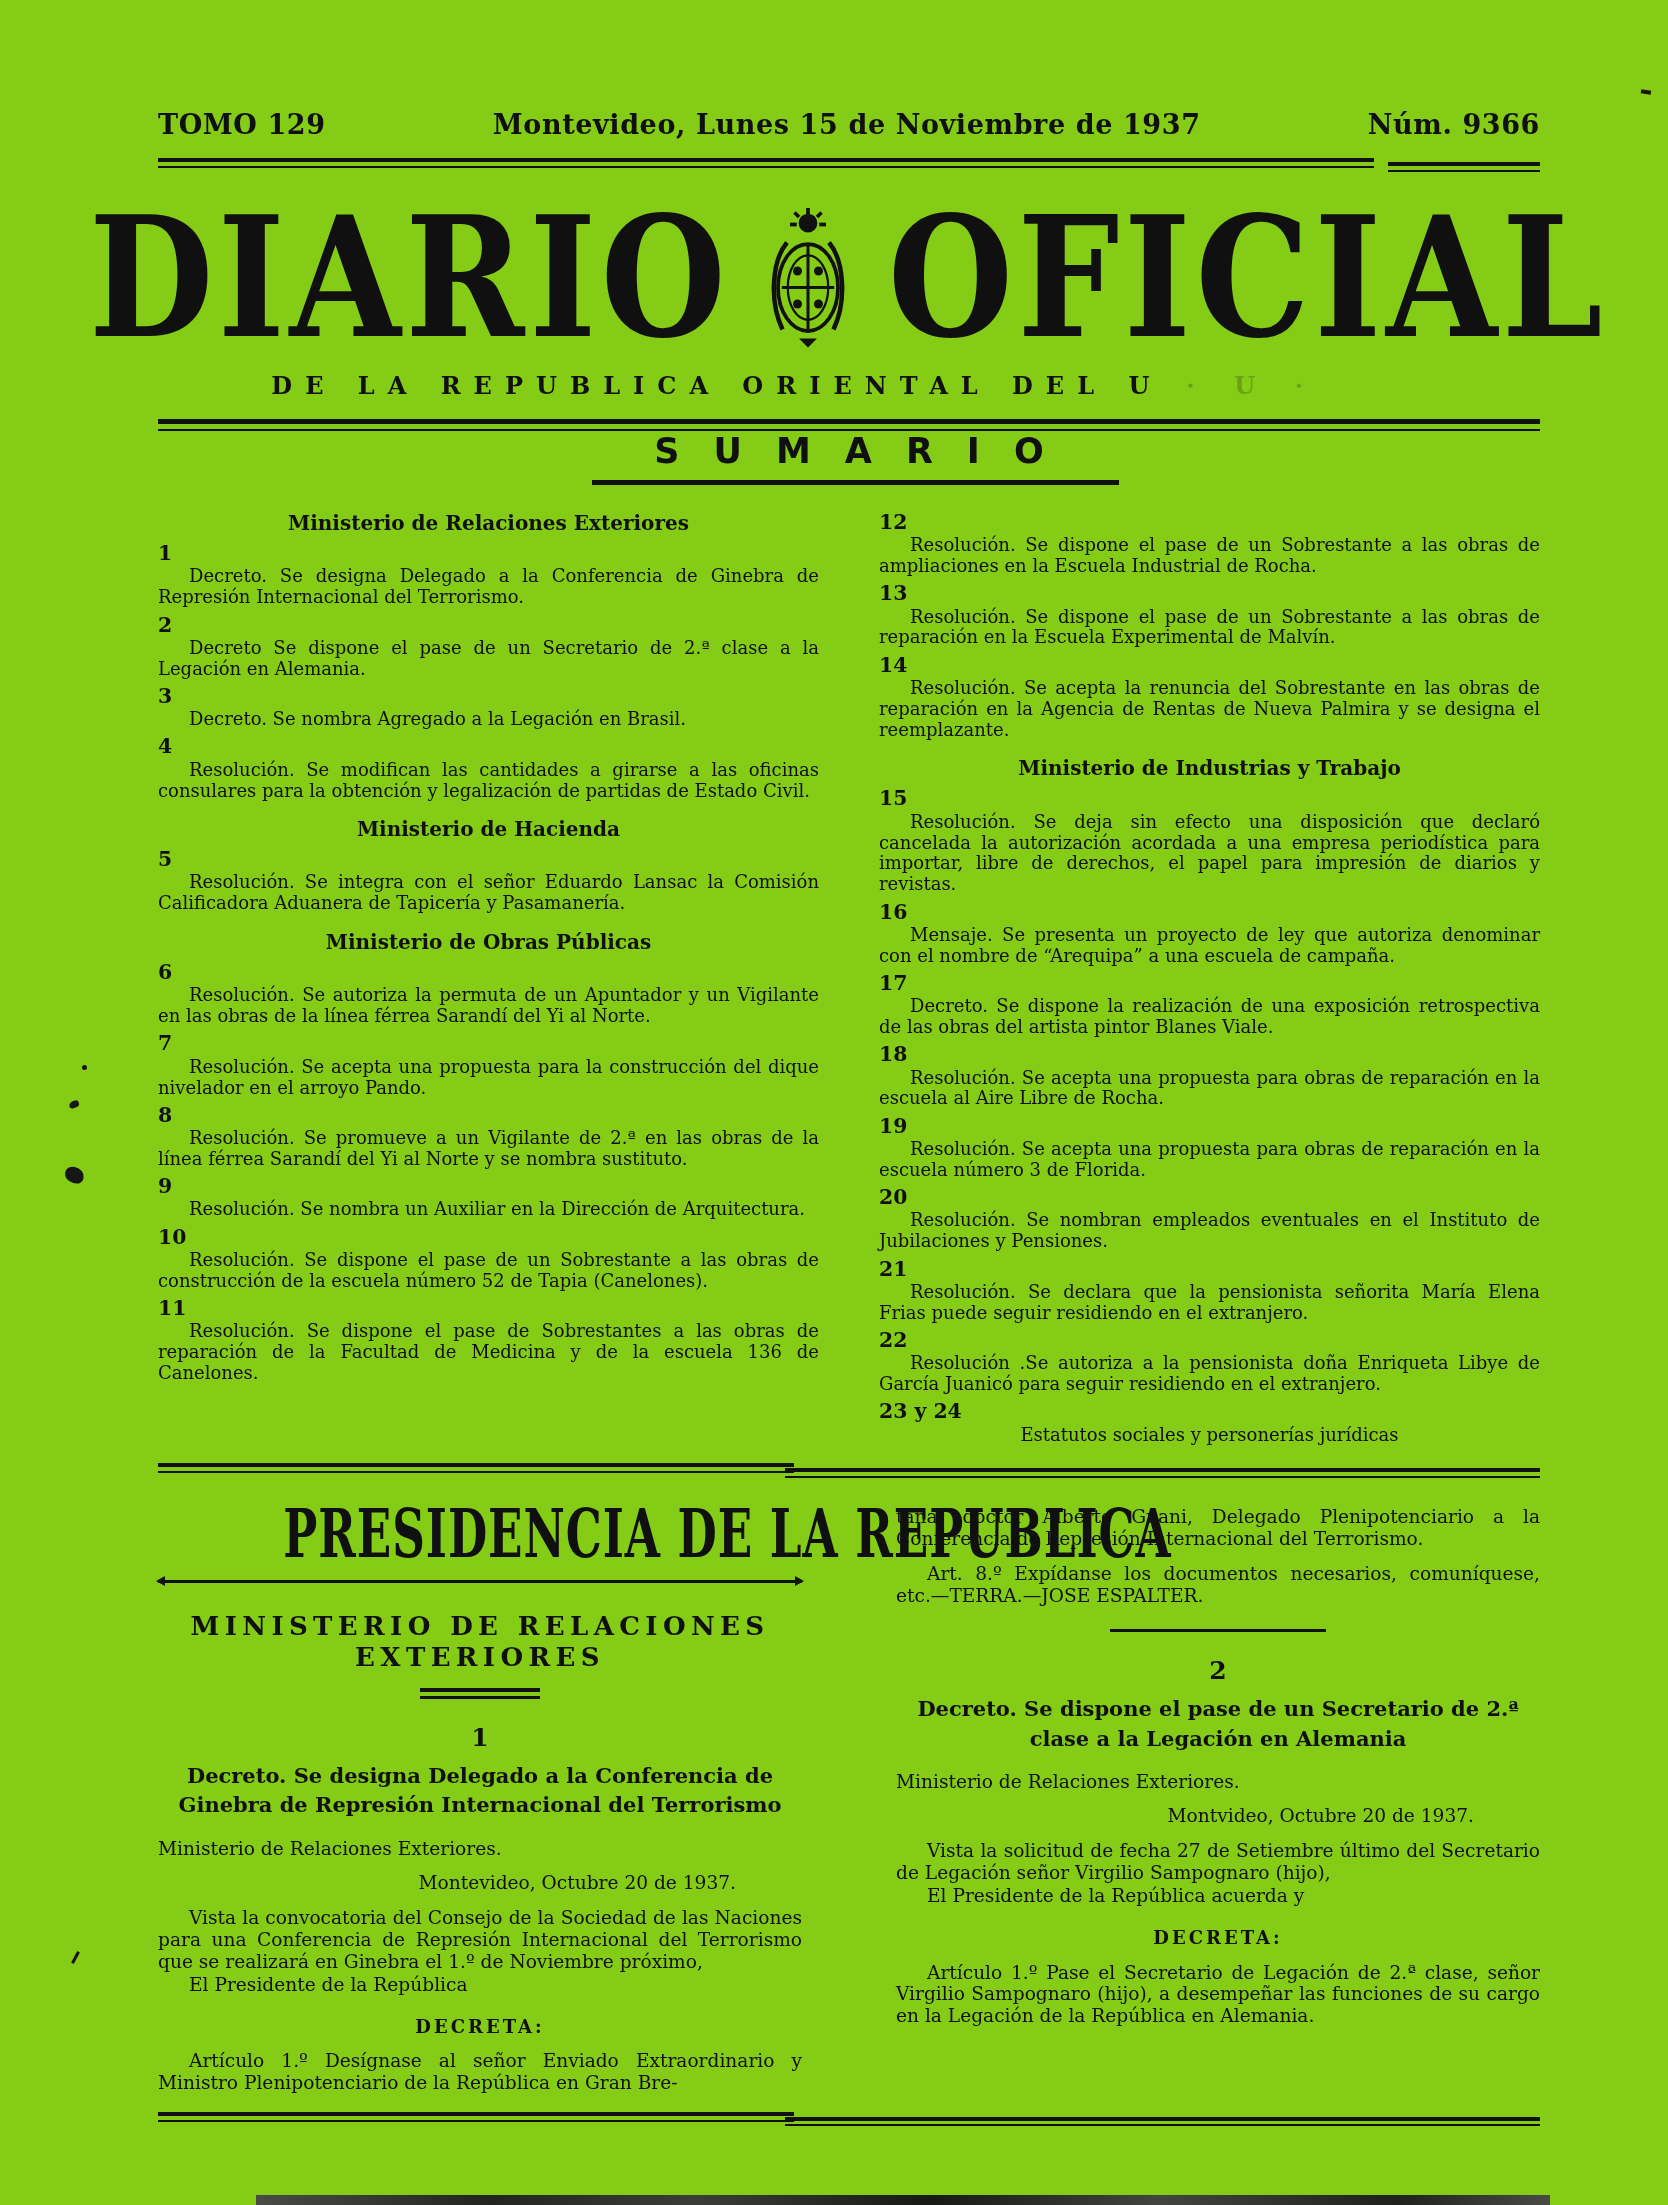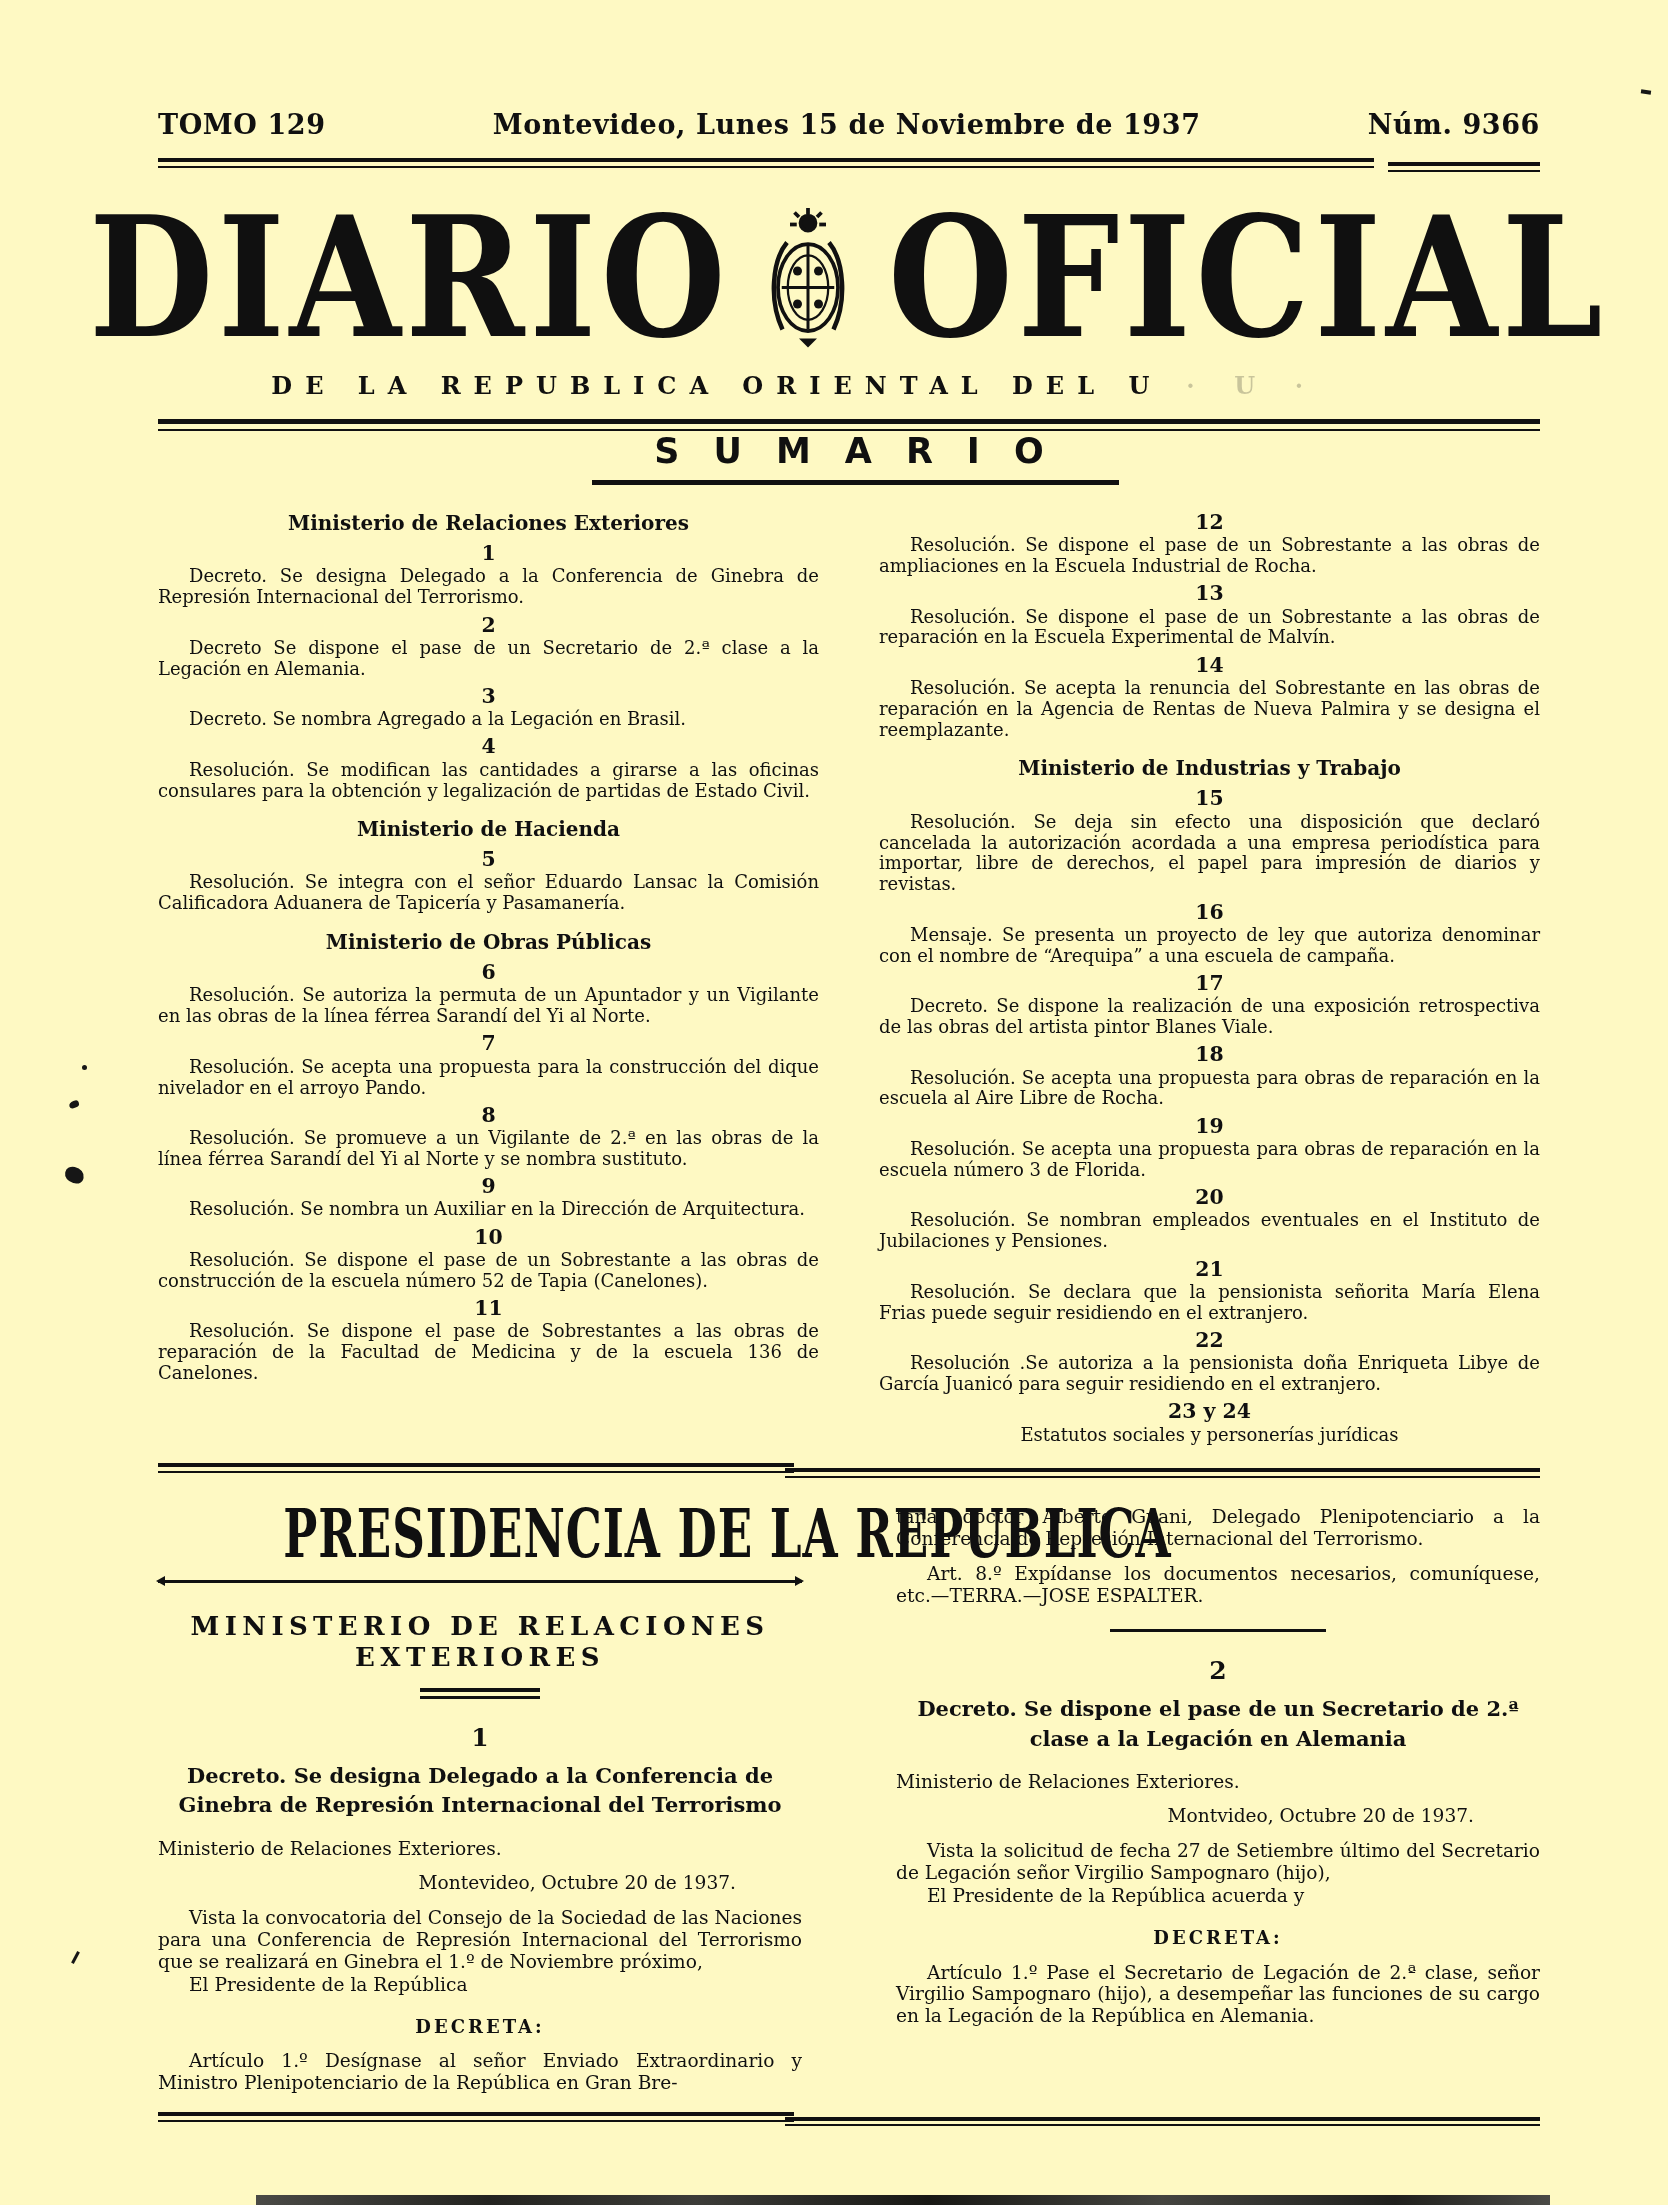--- a/index.html
+++ b/index.html
@@ -1,18 +1,18 @@
 <!DOCTYPE html>
 <html style="font-size:9.6px"><head>
 <meta charset="utf-8">
 <style>
   html,body{margin:0;padding:0;background:#e8e8e4;}
   .page{
     position:relative; width:1668px; height:2205px;
-    background:#fef9c3; color:#101010;
+    background:#84cc16; color:#101010;
     font-family:"DejaVu Serif", serif;
     overflow:hidden;
   }
   .content{ padding:0 128px 0 158px; }
 
   
   .header-row{
     padding-top:109px;
     display:flex; justify-content:space-between; align-items:baseline;
     font-weight:bold; font-size:27px; letter-spacing:0.6px;
@@ -34,21 +34,21 @@
 
   
   .sumario-title{ text-align:center;
     font-family:"DejaVu Sans", sans-serif; font-weight:bold;
     font-size:35px; letter-spacing:34px; padding-left:34px; }
   .sumario-underline{ width:527px; height:5.4px; background:#111; margin:8.4px auto 0; transform:translateX(6px); }
 
   .sumario-cols{ margin-top:26px; display:flex; gap:60px; font-size:18px; line-height:1.16; }
   .sumario-cols .col{ flex:1 1 0; min-width:0; }
   .s-h{ text-align:center; font-weight:bold; font-size:20px; margin:15.6px 0 7.2px; line-height:1.2; }
-  .s-n{ text-align:center; font-weight:bold; font-size:20.4px; margin:5.4px 0 0.6px; }
+  .s-n{ font-weight:bold; font-size:20.4px; margin:5.4px 0 0.6px; }
   .s-p{ text-align:justify; text-indent:31px; margin:0; }
   .s-c{ text-align:center; margin:0; }
   .col > :first-child{ margin-top:0; }
 
   
   .sep{ position:relative; height:12px; margin-top:18px; }
   .sep .seg{ position:absolute; border-top:4.8px solid #111; border-bottom:2.4px solid #111; height:3.6px; }
   .sep .seg.l{ left:0; width:46%; top:0; }
   .sep .seg.r{ left:45.4%; right:0; top:4.8px; }
 

